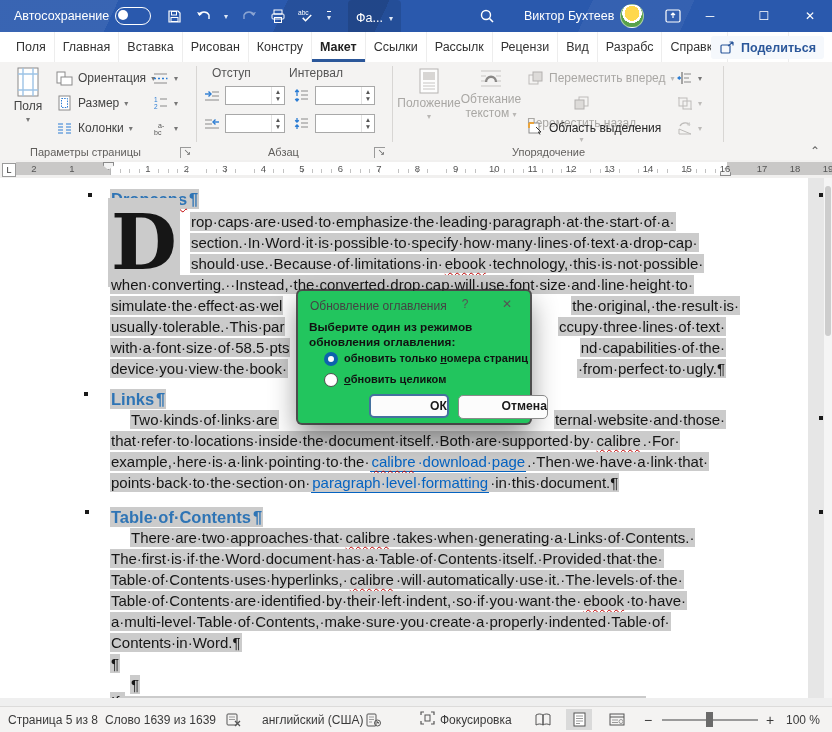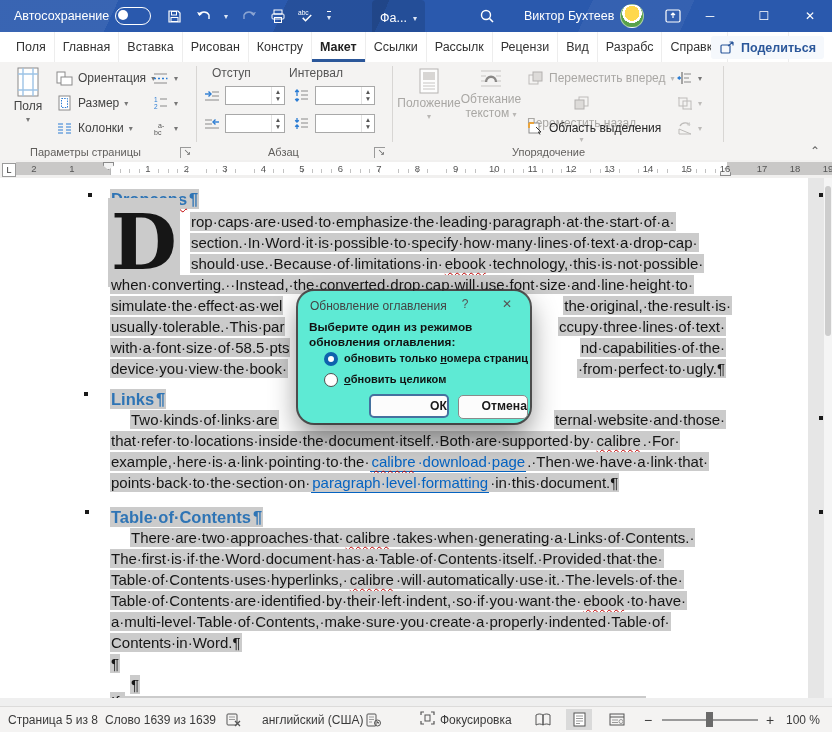--- a/index.html
+++ b/index.html
@@ -61,33 +61,33 @@
   .seg-h{color:#2e74b5;font-weight:700;font-size:16.5px;}
   .seg-link{color:#0563c1;border-bottom:1px solid #0563c1;}
   .sq{text-decoration-line:underline;text-decoration-style:wavy;text-decoration-color:#c00000;text-decoration-thickness:1px;text-underline-offset:3px;}
   .seg-dc{font-family:"DejaVu Serif",serif;font-weight:700;font-size:76px;line-height:58px;padding:0 3px;}
   .seg-sc{font-size:11.5px;letter-spacing:.4px;}
   .pmark{position:absolute;width:4px;height:4px;background:#1a1a1a;}
   #vsb{position:absolute;left:824px;top:0;width:8px;height:520px;background:#f5f5f5;}
   #vsb .thumb{position:absolute;left:1px;top:8px;width:6px;height:150px;background:#cdcdcd;border-radius:3px;}
 
   
-  #dialog{left:298px;top:291px;width:232px;height:132px;background:#5eead4;border-radius:16px;z-index:60;
+  #dialog{left:298px;top:291px;width:232px;height:132px;background:#22c55e;border-radius:4px;z-index:60;
           box-shadow:0 0 0 2px rgba(45,45,45,.8),0 12px 28px rgba(0,0,0,.45);font-size:12px;color:#1a1a1a;}
   #dlg-title{position:absolute;left:12px;top:8px;font-size:12px;color:#444;}
   .dlg-tbtn{position:absolute;top:6px;width:18px;height:16px;text-align:center;color:#555;font-size:12px;}
   #dlg-prompt{position:absolute;left:11px;top:29px;width:212px;font-weight:700;font-size:11.8px;line-height:15px;color:#111;}
   .radio{position:absolute;width:14px;height:14px;border-radius:50%;background:#fff;box-sizing:border-box;}
   .radio.on{border:4.6px solid #0e62ad;}
   .radio.off{border:1.6px solid #4f4f4f;}
   .rlabel{position:absolute;font-size:11px;font-weight:700;color:#111;white-space:nowrap;}
   .rlabel u{text-decoration:underline;}
   .dbtn{position:absolute;height:24px;border-radius:5px;background:#fcfcfc;text-align:right;line-height:21px;font-size:12.2px;font-weight:700;box-sizing:border-box;}
   #dlg-ok{left:71px;top:103px;width:80px;border:2px solid #45719f;}
-  #dlg-cancel{left:160px;top:104px;width:70px;border:1.4px solid #8a8a8a;}
+  #dlg-cancel{left:160px;top:104px;width:90px;border:1.4px solid #8a8a8a;}
 
   
   #hstrip{left:0;top:698px;width:832px;height:8px;background:#efefef;}
   #status{left:0;top:706px;width:832px;height:26px;background:#f4f3f2;border-top:1px solid #dcdbda;font-size:12px;color:#3a3a3a;box-sizing:border-box;}
   .st{position:absolute;top:0;height:25px;display:flex;align-items:center;gap:5px;white-space:nowrap;}
   .viewbtn{position:absolute;top:2px;width:26px;height:21px;display:flex;align-items:center;justify-content:center;}
   .viewbtn.sel{background:#dadada;}
   #zoomtrack{position:absolute;left:662px;top:12px;width:96px;height:2px;background:#9a9a9a;}
   #zoomthumb{position:absolute;left:706px;top:5px;width:7px;height:15px;background:#6a6a6a;}
 </style>
@@ -132,21 +132,21 @@
           </svg>
       </span>
       <span class="tb-ico">
         <svg width="18" height="16" viewBox="0 0 18 16">
             <text x="0" y="7" fill="#fff" font-size="7" font-family="Liberation Sans">abc</text>
             <path d="M5 10 l3 3 l6 -6" fill="none" stroke="#fff" stroke-width="1.6"></path>
           </svg>
       </span>
       <span class="chev" style="border-top:1px solid #fff;padding-top:1px;">▾</span>
     </div>
-    <div class="tb-item" id="filename-btn" style="left:372px;">
+    <div class="tb-item" id="filename-btn" style="left:348px;">
       <span>Фа...</span>
       <span class="chev">▾</span>
     </div>
     <div class="tb-item" style="left:478px;">
       <span class="tb-ico">
         <svg width="16" height="16" viewBox="0 0 16 16">
             <circle cx="7" cy="7" r="4.5" fill="none" stroke="#fff" stroke-width="1.4"></circle>
             <path d="M10.5 10.5 L14 14" stroke="#fff" stroke-width="1.6"></path>
           </svg>
       </span>
@@ -469,21 +469,21 @@
 
   <div id="doc" class="abs">
     <div id="page">
         <div class="dline" style="left: 110px; top: 11px;"><span class="seg seg-h sq">Dropcaps</span><span class="seg seg-h">¶</span></div>
         <div class="dline" style="left: 108px; top: 36px;"><span class="seg seg-dc">D</span></div>
         <div class="dline" style="left: 190px; top: 34px;"><span class="seg">rop·caps·are·used·to·emphasize·the·leading·paragraph·at·the·start·of·a·</span></div>
         <div class="dline" style="left: 190px; top: 55px;"><span class="seg">section.·In·Word·it·is·possible·to·specify·how·many·lines·of·text·a·drop-cap·</span></div>
         <div class="dline" style="left: 190px; top: 76px;"><span class="seg">should·use.·Because·of·limitations·in·</span><span class="seg sq">ebook</span><span class="seg">·technology,·this·is·not·possible·</span></div>
         <div class="dline" style="left: 110px; top: 97px;"><span class="seg">when·converting.··Instead,·the·converted·drop·cap·will·use·font·size·and·line·height·to·</span></div>
         <div class="dline" style="left: 110px; top: 118px;"><span class="seg">simulate·the·effect·as·wel</span></div>
-        <div class="dline" style="right: 76px; top: 118px;"><span class="seg">the·original,·the·result·is·</span></div>
+        <div class="dline" style="right: 68px; top: 118px;"><span class="seg">the·original,·the·result·is·</span></div>
         <div class="dline" style="left: 110px; top: 139px;"><span class="seg">usually·tolerable.·This·par</span></div>
         <div class="dline" style="right: 82px; top: 139px;"><span class="seg">ccupy·three·lines·of·text·</span></div>
         <div class="dline" style="left: 110px; top: 160px;"><span class="seg">with·a·font·size·of·58.5·pts</span></div>
         <div class="dline" style="right: 82px; top: 160px;"><span class="seg">nd·capabilities·of·the·</span></div>
         <div class="dline" style="left: 110px; top: 181px;"><span class="seg">device·you·view·the·book·</span></div>
         <div class="dline" style="right: 82px; top: 181px;"><span class="seg">·from·perfect·to·ugly.¶</span></div>
         <div class="dline" style="left: 110px; top: 211px;"><span class="seg seg-h">Links</span><span class="seg seg-h">¶</span></div>
         <div class="dline" style="left: 130px; top: 232px;"><span class="seg">Two·kinds·of·links·are</span></div>
         <div class="dline" style="right: 82px; top: 232px;"><span class="seg">ternal·website·and·those·</span></div>
         <div class="dline" style="left: 110px; top: 253px;"><span class="seg">that·refer·to·locations·inside·the·document·itself.·Both·are·supported·by·</span><span class="seg sq">calibre</span><span class="seg">.·For·</span></div>

